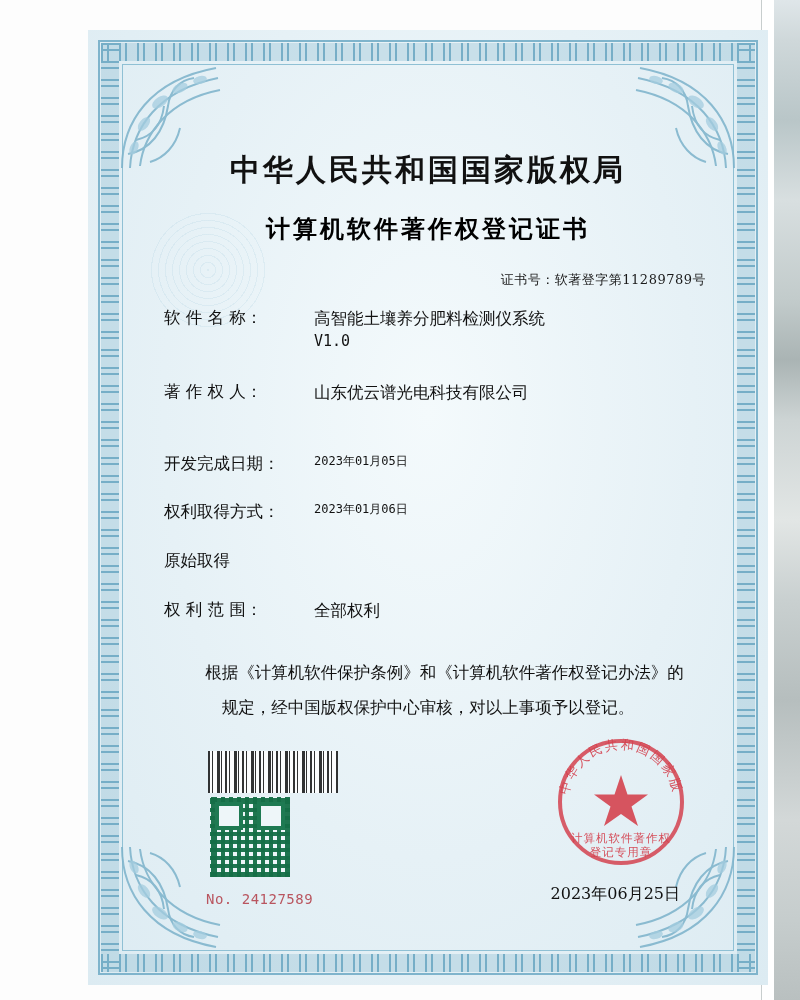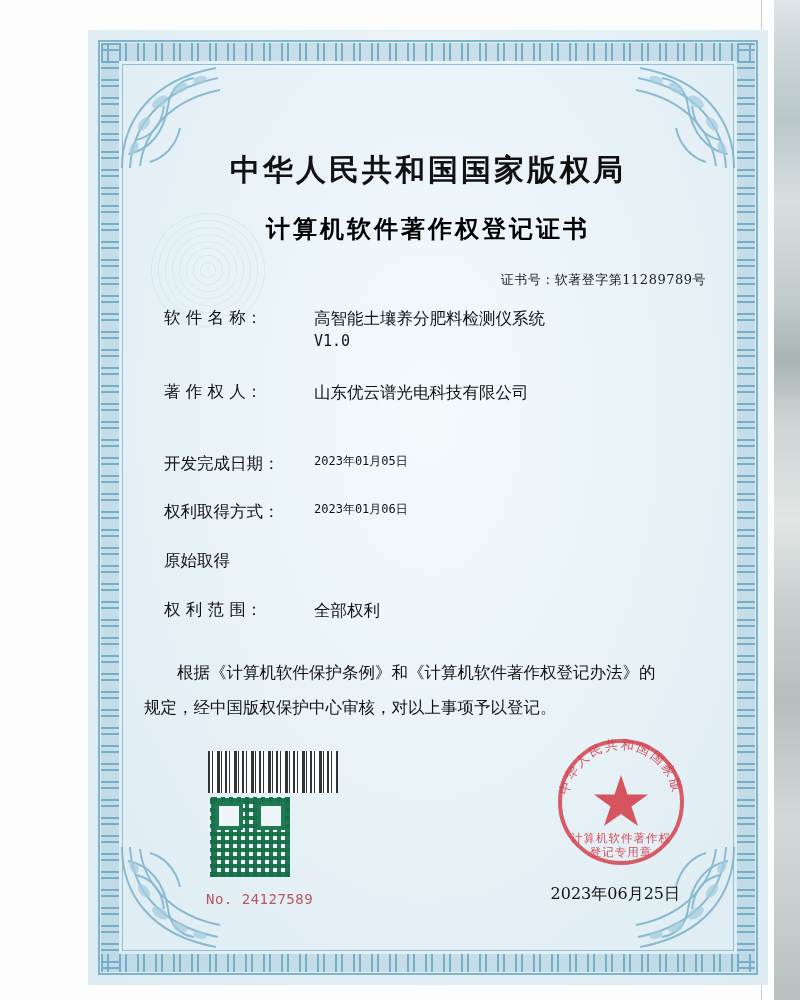--- a/index.html
+++ b/index.html
@@ -196,20 +196,21 @@
   .mono { font-family: "DejaVu Sans Mono", "Liberation Mono", monospace; font-size: 12px; }
 
   .gap-big { height: 22px; }
 
   .statement {
     margin-top: 34px;
     font-size: 16.5px;
     line-height: 2.1;
     color: #111;
     font-family: "DejaVu Serif", "Liberation Serif", serif;
+    text-align: center;
   }
   .statement p { margin: 0; }
   .statement .indent { text-indent: 33px; }
 
   
   .barcode {
     position: absolute;
     left: 120px;
     bottom: 192px;
     width: 130px;

